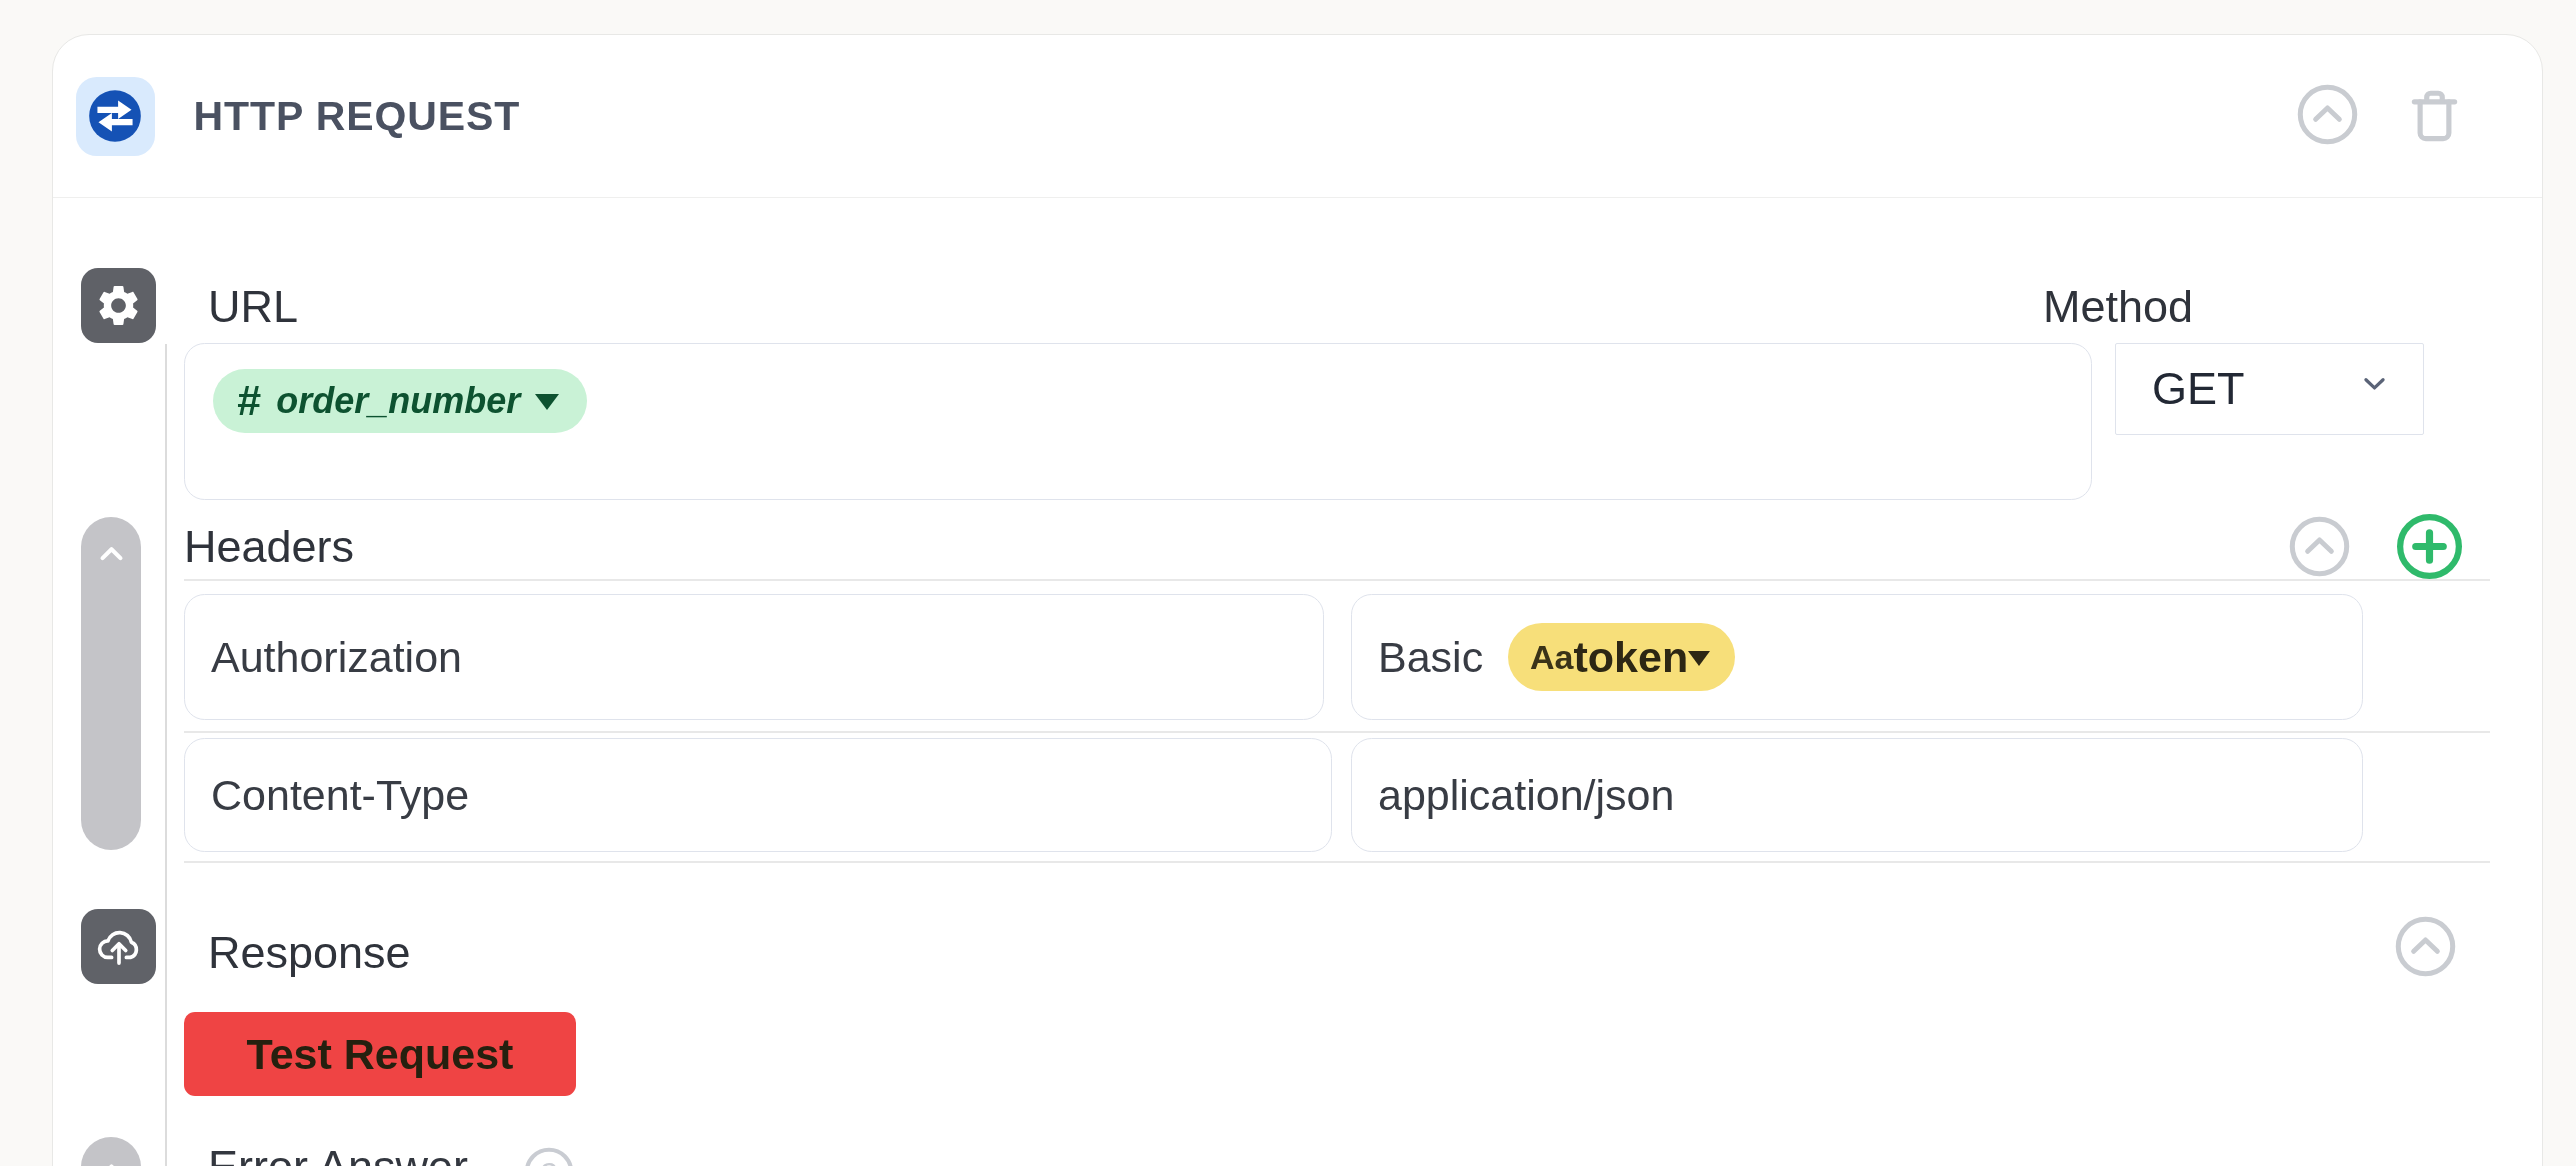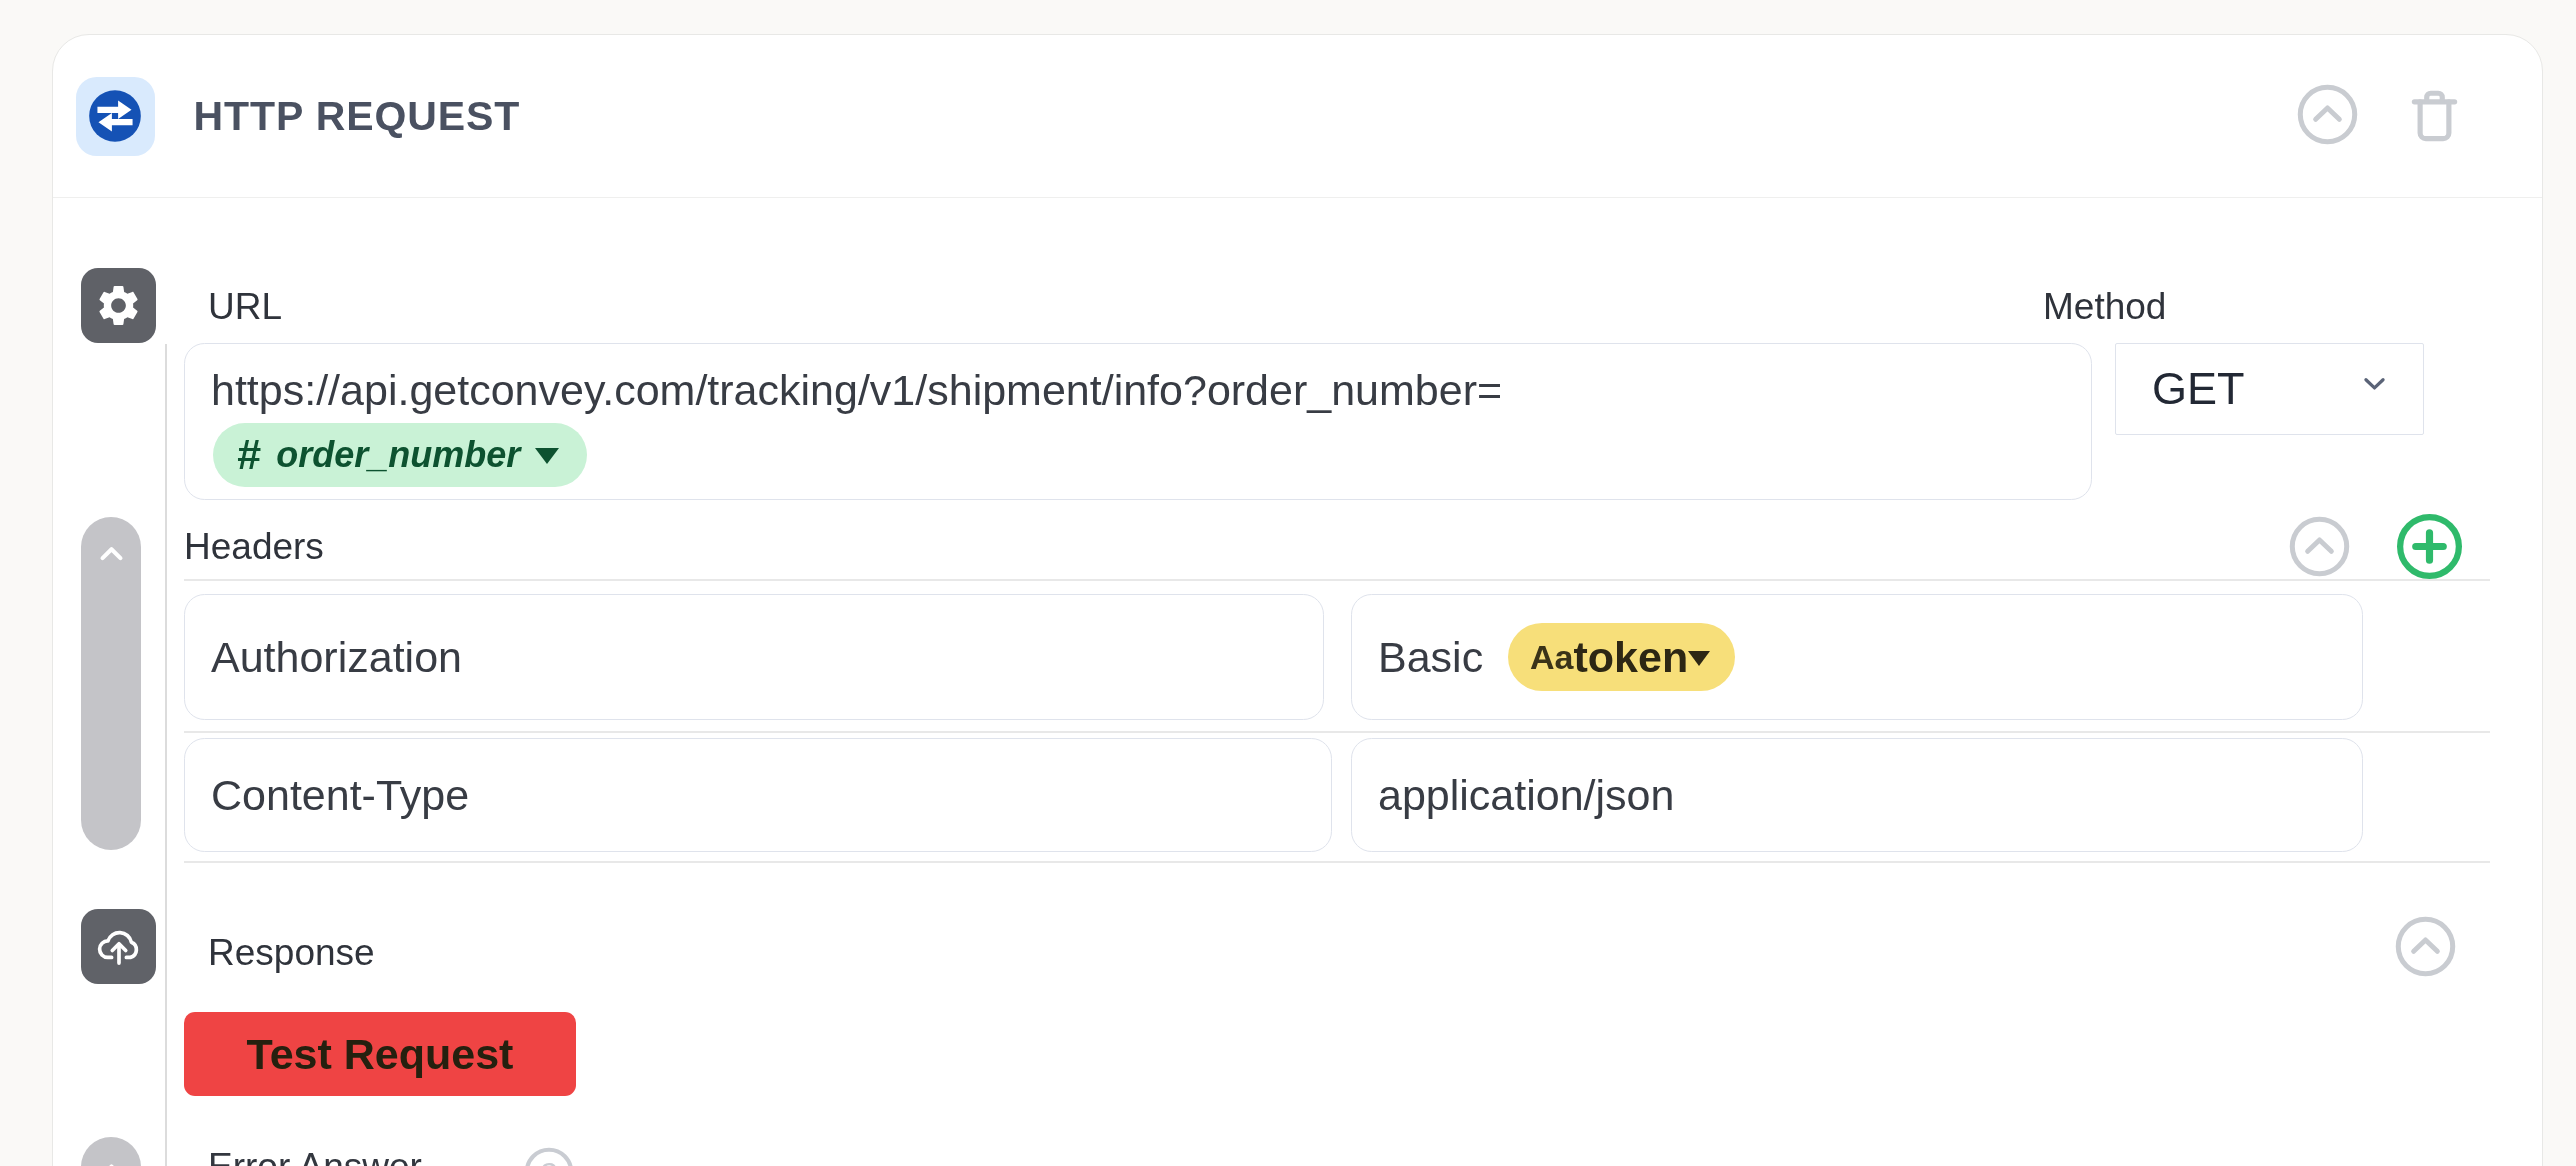--- a/index.html
+++ b/index.html
@@ -69,21 +69,21 @@
     width: 75px; height: 75px;
     border-radius: 17px;
     display: flex; align-items: center; justify-content: center;
     z-index: 2;
   }
   .node-gear { left: 28px; top: 233px; background: #5f6167; }
   .node-cloud { left: 28px; top: 874px; background: #606268; }
 
   .section-label {
     position: absolute;
-    font-size: 37px;
+    font-size: 45px;
     line-height: 52px;
     color: #2f333b;
     z-index: 2;
   }
 
   .divider {
     position: absolute;
     left: 131px;
     width: 2306px; height: 1.9px;
     background: #e8e8e8;
@@ -271,21 +271,20 @@
     <div class="connector"></div>
 
     <div class="node-icon node-gear">
       <svg width="49" height="49" viewBox="0 0 24 24" fill="#ffffff">
         <path d="M19.14,12.94c0.04-0.3,0.06-0.61,0.06-0.94c0-0.32-0.02-0.64-0.07-0.94l2.03-1.58c0.18-0.14,0.23-0.41,0.12-0.61 l-1.92-3.32c-0.12-0.22-0.37-0.29-0.59-0.22l-2.39,0.96c-0.5-0.38-1.03-0.7-1.62-0.94L14.4,2.81c-0.04-0.24-0.24-0.41-0.48-0.41 h-3.84c-0.24,0-0.43,0.17-0.47,0.41L9.25,5.35C8.66,5.59,8.12,5.92,7.63,6.29L5.24,5.33c-0.22-0.08-0.47,0-0.59,0.22L2.74,8.87 C2.62,9.08,2.66,9.34,2.86,9.48l2.03,1.58C4.84,11.36,4.8,11.69,4.8,12s0.02,0.64,0.07,0.94l-2.03,1.58 c-0.18,0.14-0.23,0.41-0.12,0.61l1.92,3.32c0.12,0.22,0.37,0.29,0.59,0.22l2.39-0.96c0.5,0.38,1.03,0.7,1.62,0.94l0.36,2.54 c0.05,0.24,0.24,0.41,0.48,0.41h3.84c0.24,0,0.44-0.17,0.47-0.41l0.36-2.54c0.59-0.24,1.13-0.56,1.62-0.94l2.39,0.96 c0.22,0.08,0.47,0,0.59-0.22l1.92-3.32c0.12-0.22,0.07-0.47-0.12-0.61L19.14,12.94z M12,15.6c-1.98,0-3.6-1.62-3.6-3.6 s1.62-3.6,3.6-3.6s3.6,1.62,3.6,3.6S13.98,15.6,12,15.6z"></path>
       </svg>
     </div>
     <div class="section-label label-url">URL</div>
 
     <div class="text-input url-input">
-      <div class="url-line">https://api.getconvey.com/tracking/v1/shipment/info?order_number=</div>
       <span class="var-tag">
         <span class="hash">#</span>
         <span class="var-name">order_number</span>
         <span class="caret-down-green"></span>
       </span>
     </div>
 
     <div class="section-label label-method">Method</div>
     <div class="text-input method-select">
       <span>GET</span>

